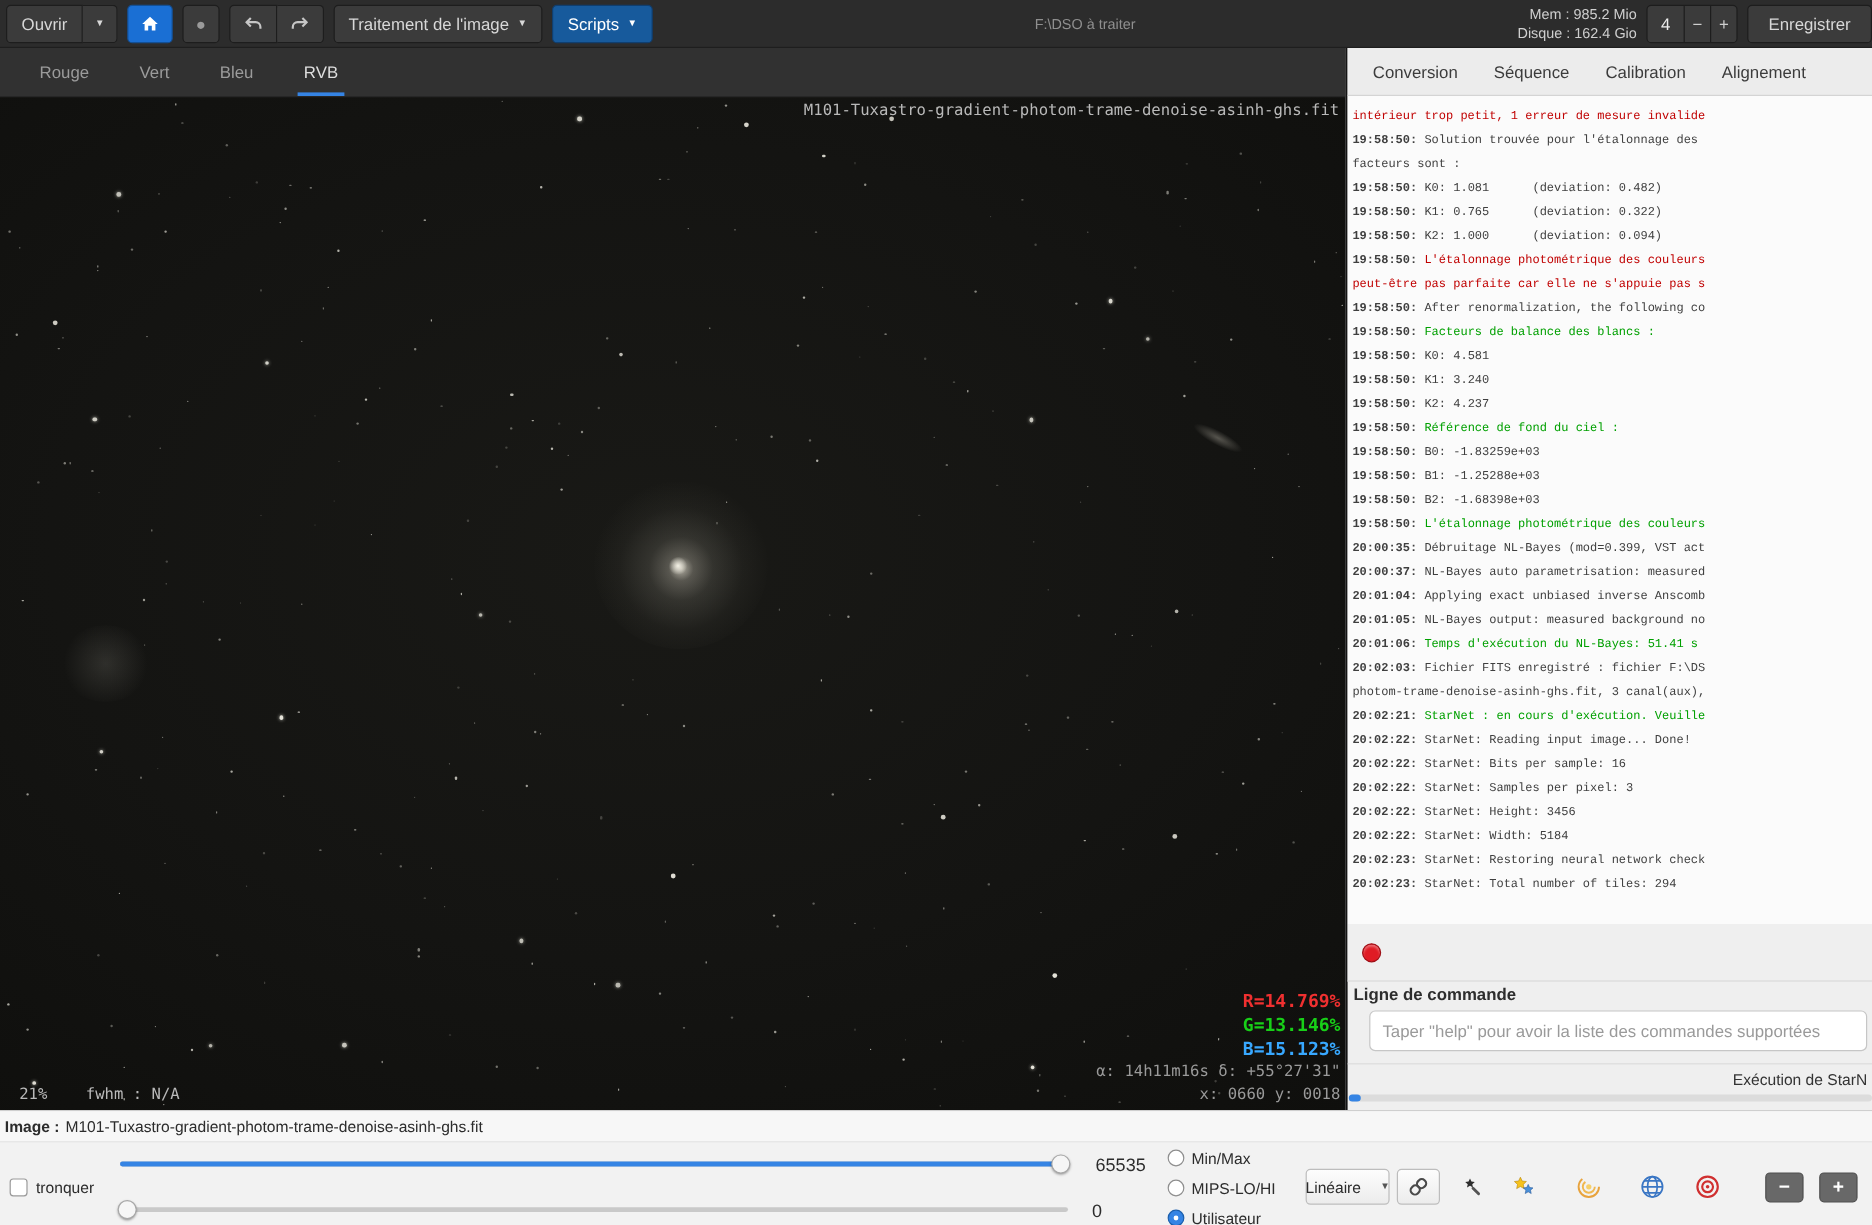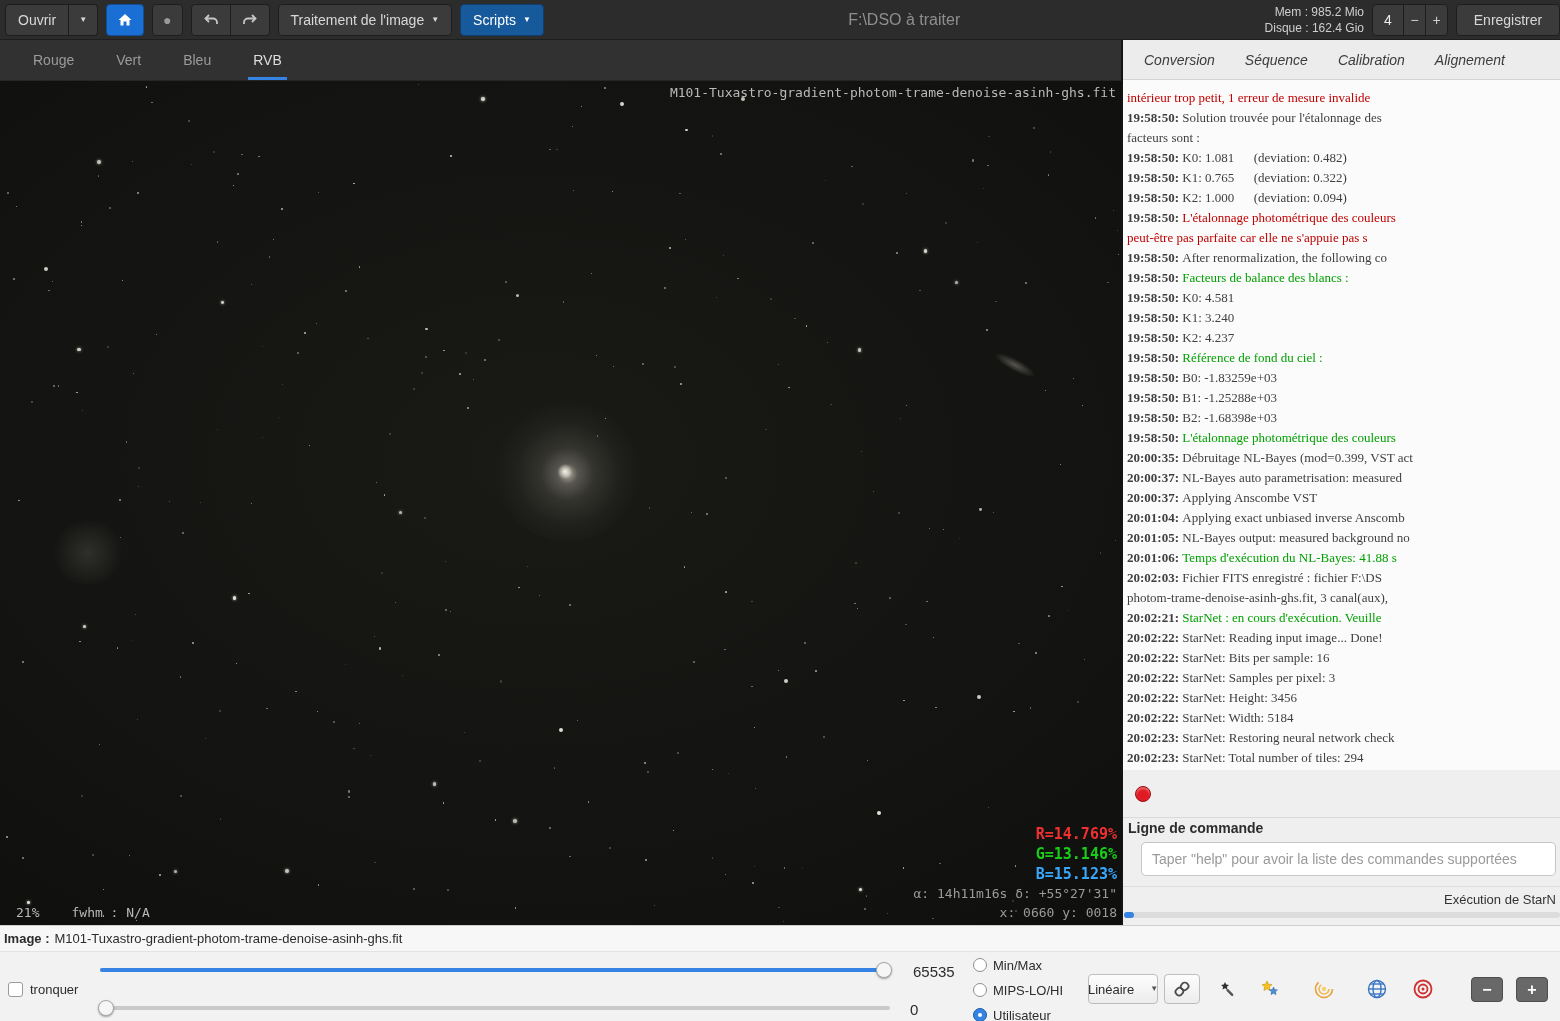--- a/index.html
+++ b/index.html
@@ -6,21 +6,21 @@
   html,body { width:1560px; height:1021px; overflow:hidden; }
   body { font-family:"Liberation Sans",sans-serif; background:#f2f2f2; position:relative; }
   .window { position:absolute; inset:0; }
 
   
   .toolbar { position:absolute; top:0; left:0; right:0; height:40px; background:#2c2c2c;
     display:flex; align-items:center; padding-left:5px; gap:8px; border-bottom:1px solid #1e1e1e; }
   .tb-left,.tb-right { display:flex; align-items:center; gap:8px; flex-shrink:0; }
   .tb-center { flex:1; text-align:center; overflow:hidden; }
   .tb-title { color:#c9c9c9; font-weight:bold; font-size:14px; line-height:17px; }
-  .tb-sub { color:#8f8f8f; font-size:16px; line-height:14px; }
+  .tb-sub { color:#8f8f8f; font-size:12px; line-height:14px; }
   .tbtn { height:32px; background:#3b3b3b; border:1px solid #1d1d1d; border-radius:4px; color:#d8d8d8;
     font-size:14px; font-family:inherit; padding:0 12px; display:inline-flex; align-items:center; gap:7px; cursor:pointer; white-space:nowrap; }
   .btn-group { display:inline-flex; }
   .btn-group .tbtn:first-child { border-radius:4px 0 0 4px; }
   .btn-group .tbtn:last-child { border-radius:0 4px 4px 0; border-left:none; }
   .icon-only { padding:0 10px; }
   .tbtn.blue { background:#1a6fd4; border-color:#144f93; }
   .tbtn.blue2 { background:#175a9c; border-color:#103e6e; color:#fff; }
   .caret { font-size:8px; line-height:1; }
   .caret.dark { color:#555; }
@@ -54,24 +54,24 @@
   .ov.zoom { left:16px; bottom:5px; color:#b9b9b9; font-size:13px; }
   .ov.zoom .fwhm { margin-left:32px; }
   .ov.rgb { right:4px; bottom:3px; text-align:right; }
   .rv,.gv,.bv { font-size:15px; font-weight:bold; line-height:20px; }
   .rv { color:var(--ovr,#f03030); } .gv { color:var(--ovg,#18cf18); } .bv { color:var(--ovb,#38a8ff); }
   .eq,.pxy { color:#9a9a9a; font-size:13px; line-height:19px; }
 
   
   .right-pane { position:absolute; top:40px; left:1121px; right:0; height:885px; background:#efefef; border-left:2px solid #141414; }
   .r-tabs { position:absolute; top:0; left:0; right:0; height:40px; display:flex; align-items:center; padding-left:6px;
-    background:#ececec; border-bottom:1px solid #d4d4d4; overflow:hidden;font-style:italic; }
+    background:#ececec; border-bottom:1px solid #d4d4d4; overflow:hidden; }
   .r-tab { padding:0 15px; font-size:14px; color:#3c3c3c; height:100%; display:flex; align-items:center; cursor:pointer; white-space:nowrap; }
   .log { position:absolute; top:40px; left:0; right:0; height:690px; background:#fbfbfb; overflow:hidden; padding:8px 0 0 4px; }
-  .log-line { font-family:Liberation Serif, serif; font-size:13px; line-height:20px; white-space:pre; color:#3f3f3f; }
+  .log-line { font-family:Liberation Mono, monospace; font-size:10px; line-height:20px; white-space:pre; color:#3f3f3f; }
   .log-time { font-weight:bold; color:#3f3f3f; }
   .log-line.red .log-text { color:var(--logred,#c00000); }
   .log-line.red { color:var(--logred,#c00000); }
   .log-line.green .log-text { color:var(--loggreen,#00a000); }
   .stop-row { position:absolute; top:730px; left:0; right:0; height:48px; background:#efefef; border-bottom:1px solid #dadada;
     display:flex; align-items:center; padding-left:8px; }
   .stop-btn { width:24px; height:24px; border:none; background:transparent; cursor:pointer; display:flex; align-items:center; justify-content:center; }
   .stop-dot { width:16px; height:16px; border-radius:50%; background:#e01b24; border:1px solid #9e0f16; box-shadow:inset 0 2px 2px rgba(255,255,255,0.35); }
   .cmd-label { position:absolute; top:780px; left:5px; font-size:14px; font-weight:bold; color:#2d2d2d; }
   .cmd-input { position:absolute; top:802px; left:18px; right:4px; height:34px; border:1px solid #c6c6c6; border-radius:5px;
@@ -525,24 +525,23 @@
           <div class="log-line "><span class="log-time">19:58:50: </span><span class="log-text">K0: 4.581</span></div>
           <div class="log-line "><span class="log-time">19:58:50: </span><span class="log-text">K1: 3.240</span></div>
           <div class="log-line "><span class="log-time">19:58:50: </span><span class="log-text">K2: 4.237</span></div>
           <div class="log-line green"><span class="log-time">19:58:50: </span><span class="log-text">Référence de fond du ciel :</span></div>
           <div class="log-line "><span class="log-time">19:58:50: </span><span class="log-text">B0: -1.83259e+03</span></div>
           <div class="log-line "><span class="log-time">19:58:50: </span><span class="log-text">B1: -1.25288e+03</span></div>
           <div class="log-line "><span class="log-time">19:58:50: </span><span class="log-text">B2: -1.68398e+03</span></div>
           <div class="log-line green"><span class="log-time">19:58:50: </span><span class="log-text">L'étalonnage photométrique des couleurs</span></div>
           <div class="log-line "><span class="log-time">20:00:35: </span><span class="log-text">Débruitage NL-Bayes (mod=0.399, VST act</span></div>
           <div class="log-line "><span class="log-time">20:00:37: </span><span class="log-text">NL-Bayes auto parametrisation: measured</span></div>
-          <div class="log-line "><span class="log-time">20:00:37: </span><span class="log-text">Applying Anscombe VST</span></div>
           <div class="log-line "><span class="log-time">20:01:04: </span><span class="log-text">Applying exact unbiased inverse Anscomb</span></div>
           <div class="log-line "><span class="log-time">20:01:05: </span><span class="log-text">NL-Bayes output: measured background no</span></div>
-          <div class="log-line green"><span class="log-time">20:01:06: </span><span class="log-text">Temps d'exécution du NL-Bayes: 41.88 s</span></div>
+          <div class="log-line green"><span class="log-time">20:01:06: </span><span class="log-text">Temps d'exécution du NL-Bayes: 51.41 s</span></div>
           <div class="log-line "><span class="log-time">20:02:03: </span><span class="log-text">Fichier FITS enregistré : fichier F:\DS</span></div>
           <div class="log-line "><span class="log-text">photom-trame-denoise-asinh-ghs.fit, 3 canal(aux),</span></div>
           <div class="log-line green"><span class="log-time">20:02:21: </span><span class="log-text">StarNet : en cours d'exécution. Veuille</span></div>
           <div class="log-line "><span class="log-time">20:02:22: </span><span class="log-text">StarNet: Reading input image... Done!</span></div>
           <div class="log-line "><span class="log-time">20:02:22: </span><span class="log-text">StarNet: Bits per sample: 16</span></div>
           <div class="log-line "><span class="log-time">20:02:22: </span><span class="log-text">StarNet: Samples per pixel: 3</span></div>
           <div class="log-line "><span class="log-time">20:02:22: </span><span class="log-text">StarNet: Height: 3456</span></div>
           <div class="log-line "><span class="log-time">20:02:22: </span><span class="log-text">StarNet: Width: 5184</span></div>
           <div class="log-line "><span class="log-time">20:02:23: </span><span class="log-text">StarNet: Restoring neural network check</span></div>
           <div class="log-line "><span class="log-time">20:02:23: </span><span class="log-text">StarNet: Total number of tiles: 294</span></div>

